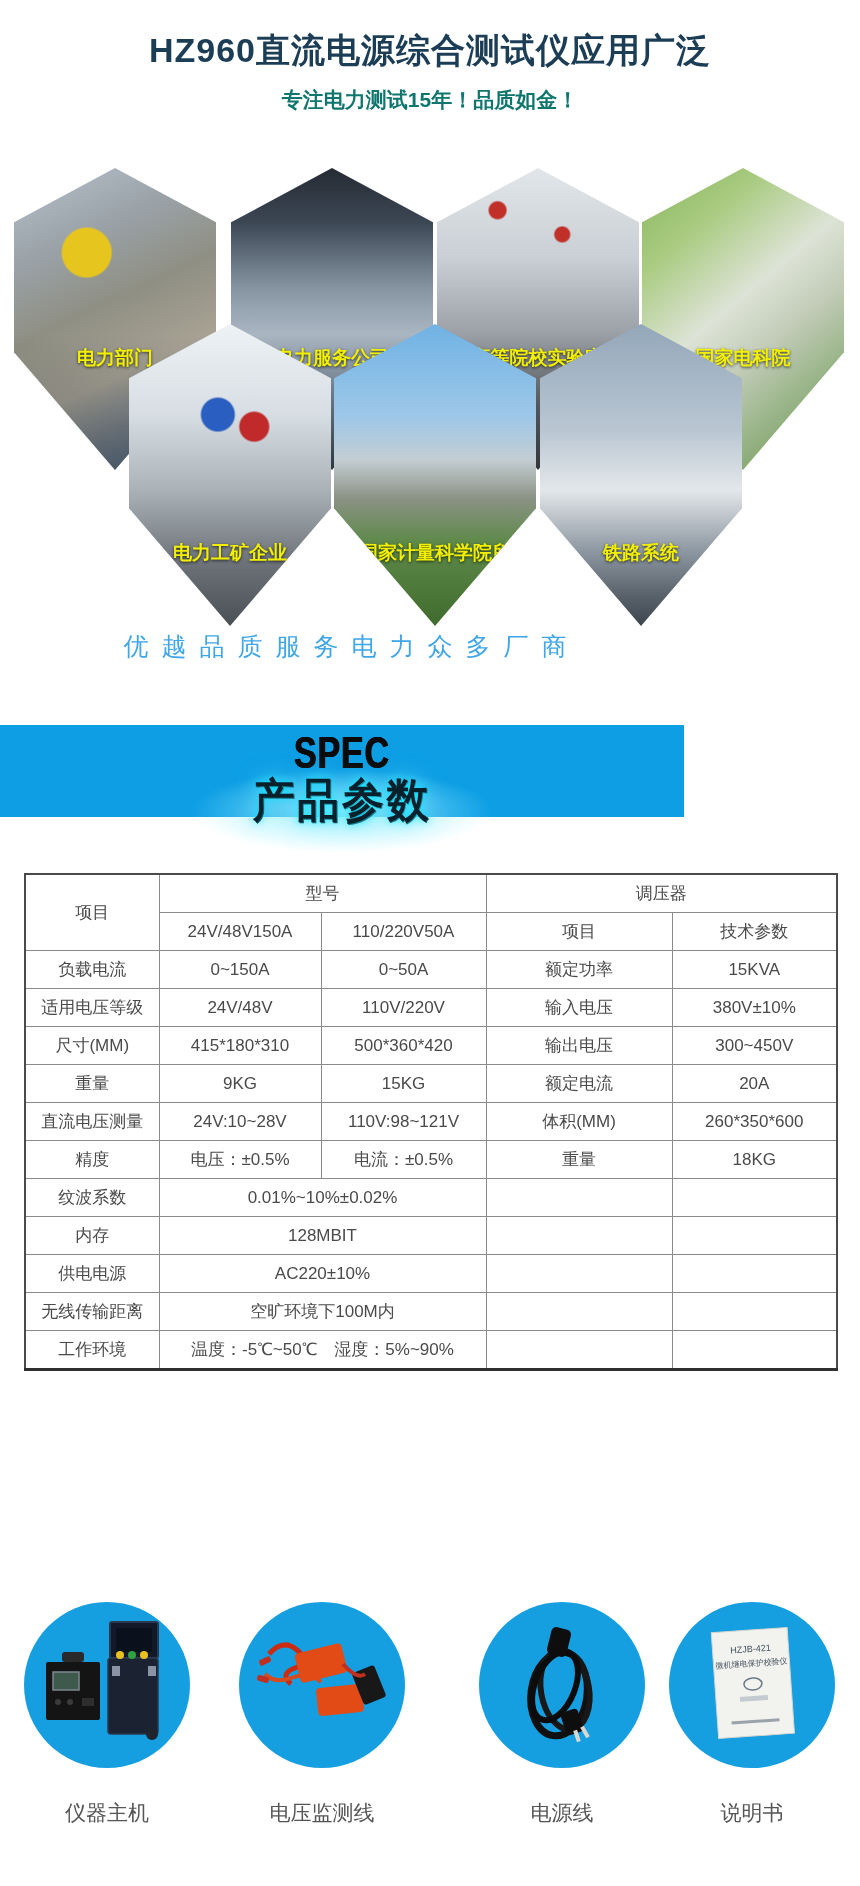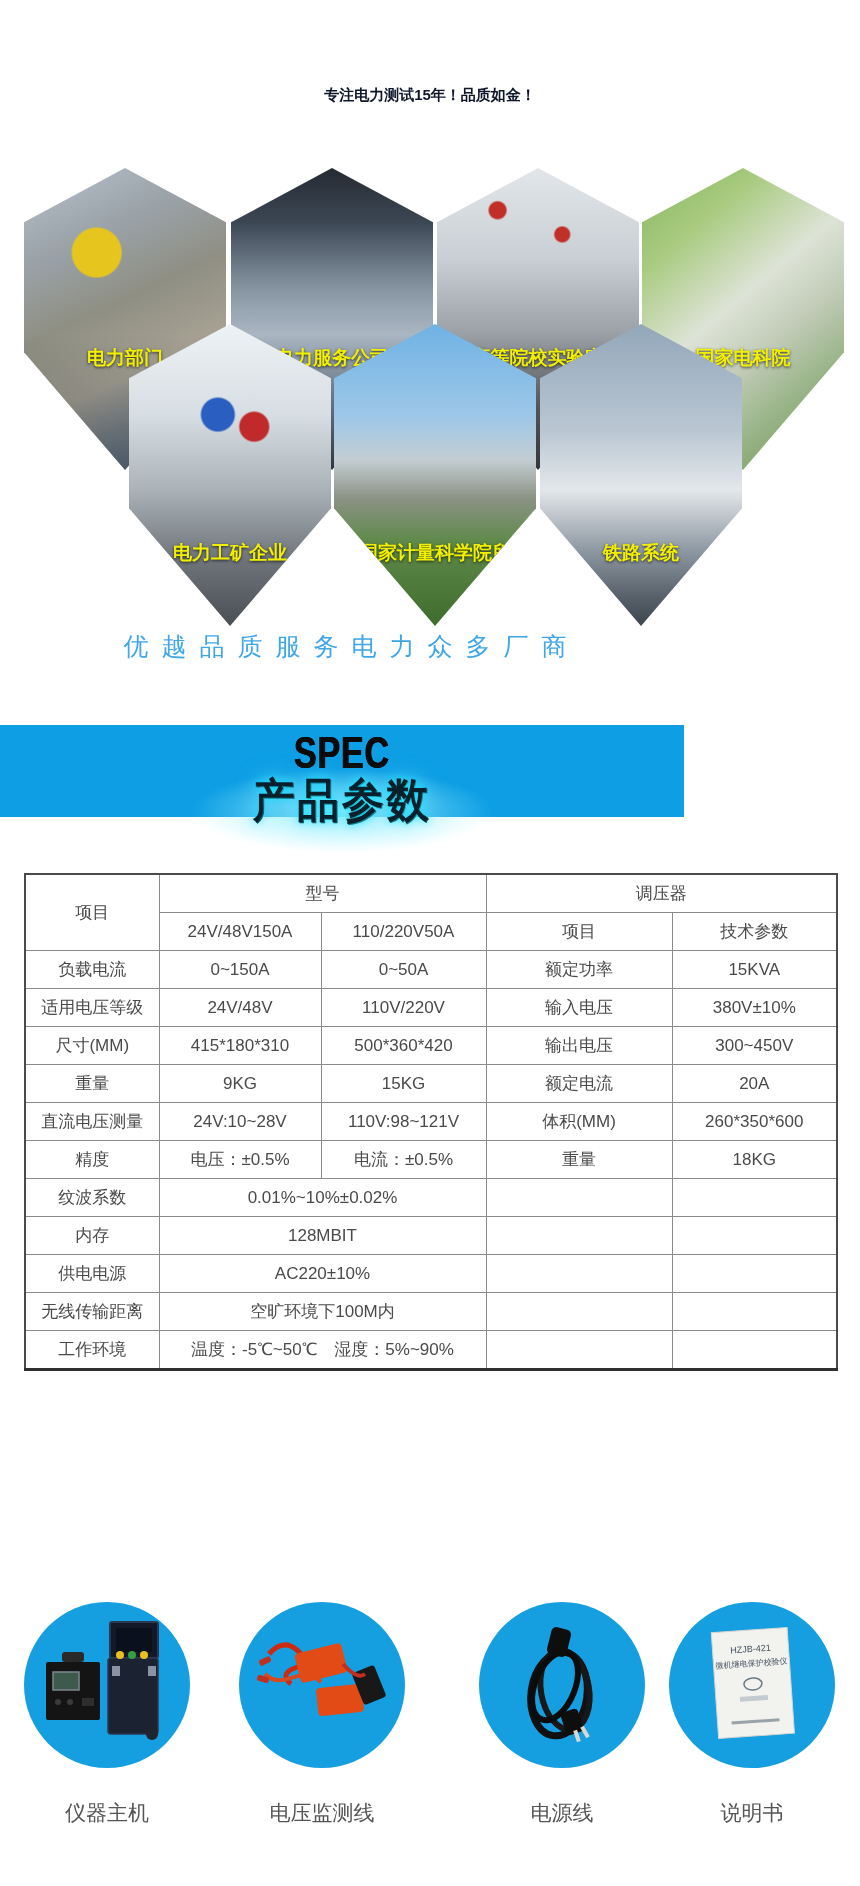--- a/index.html
+++ b/index.html
@@ -3,21 +3,21 @@
 <meta charset="utf-8">
 <style>
   html,body{margin:0;padding:0;background:#ffffff;}
   .page{position:relative;width:860px;height:1886px;background:#ffffff;overflow:hidden;
         font-family:"Liberation Sans",sans-serif;}
 
   
   .header-title{position:absolute;top:28px;left:0;width:860px;text-align:center;
     font-size:34px;font-weight:600;color:#1C3D56;letter-spacing:1px;}
   .header-subtitle{position:absolute;top:86px;left:0;width:860px;text-align:center;
-    font-size:15px;font-weight:bold;color:#0f172a;}
+    font-size:21px;font-weight:bold;color:#0f766e;}
 
   
   .hexgrid{position:absolute;left:0;top:0;width:860px;height:660px;}
   .hex{position:absolute;width:202px;height:302px;
     clip-path:polygon(50% 0%,100% 18%,100% 61%,50% 100%,0% 61%,0% 18%);overflow:hidden;}
   .hex-photo{position:absolute;inset:0;}
   .hex-label{position:absolute;left:0;width:100%;text-align:center;top:63%;
     transform:translateY(-50%);color:#F2F000;font-weight:bold;font-size:19px;
     text-shadow:0 1px 3px rgba(0,0,0,.75);white-space:nowrap;}
   .hex.row2 .hex-label{top:72%;margin-top:12px;}
@@ -76,25 +76,26 @@
   .product-label{position:absolute;top:1799px;width:166px;text-align:center;
     font-size:21px;color:#555555;}
   .c1{left:24px;} .c2{left:239px;} .c3{left:479px;} .c4{left:669px;}
   svg text{font-family:"Liberation Sans",sans-serif;}
 </style>
 </head>
 <body>
 
 <div class="page">
 
+  <div class="header-title">HZ960直流电源综合测试仪应用广泛</div>
   <div class="header-subtitle">专注电力测试15年！品质如金！</div>
 
   <div class="hexgrid" id="hexgrid">
 
-      <div class="hex" style="left: 24px; top: 168px;">
+      <div class="hex" style="left: 14px; top: 168px;">
         <div class="hex-photo p1"></div>
         <div class="hex-label">电力部门</div>
       </div>
 
       <div class="hex" style="left: 231px; top: 168px;">
         <div class="hex-photo p2"></div>
         <div class="hex-label">电力服务公司</div>
       </div>
 
       <div class="hex" style="left: 437px; top: 168px;">

